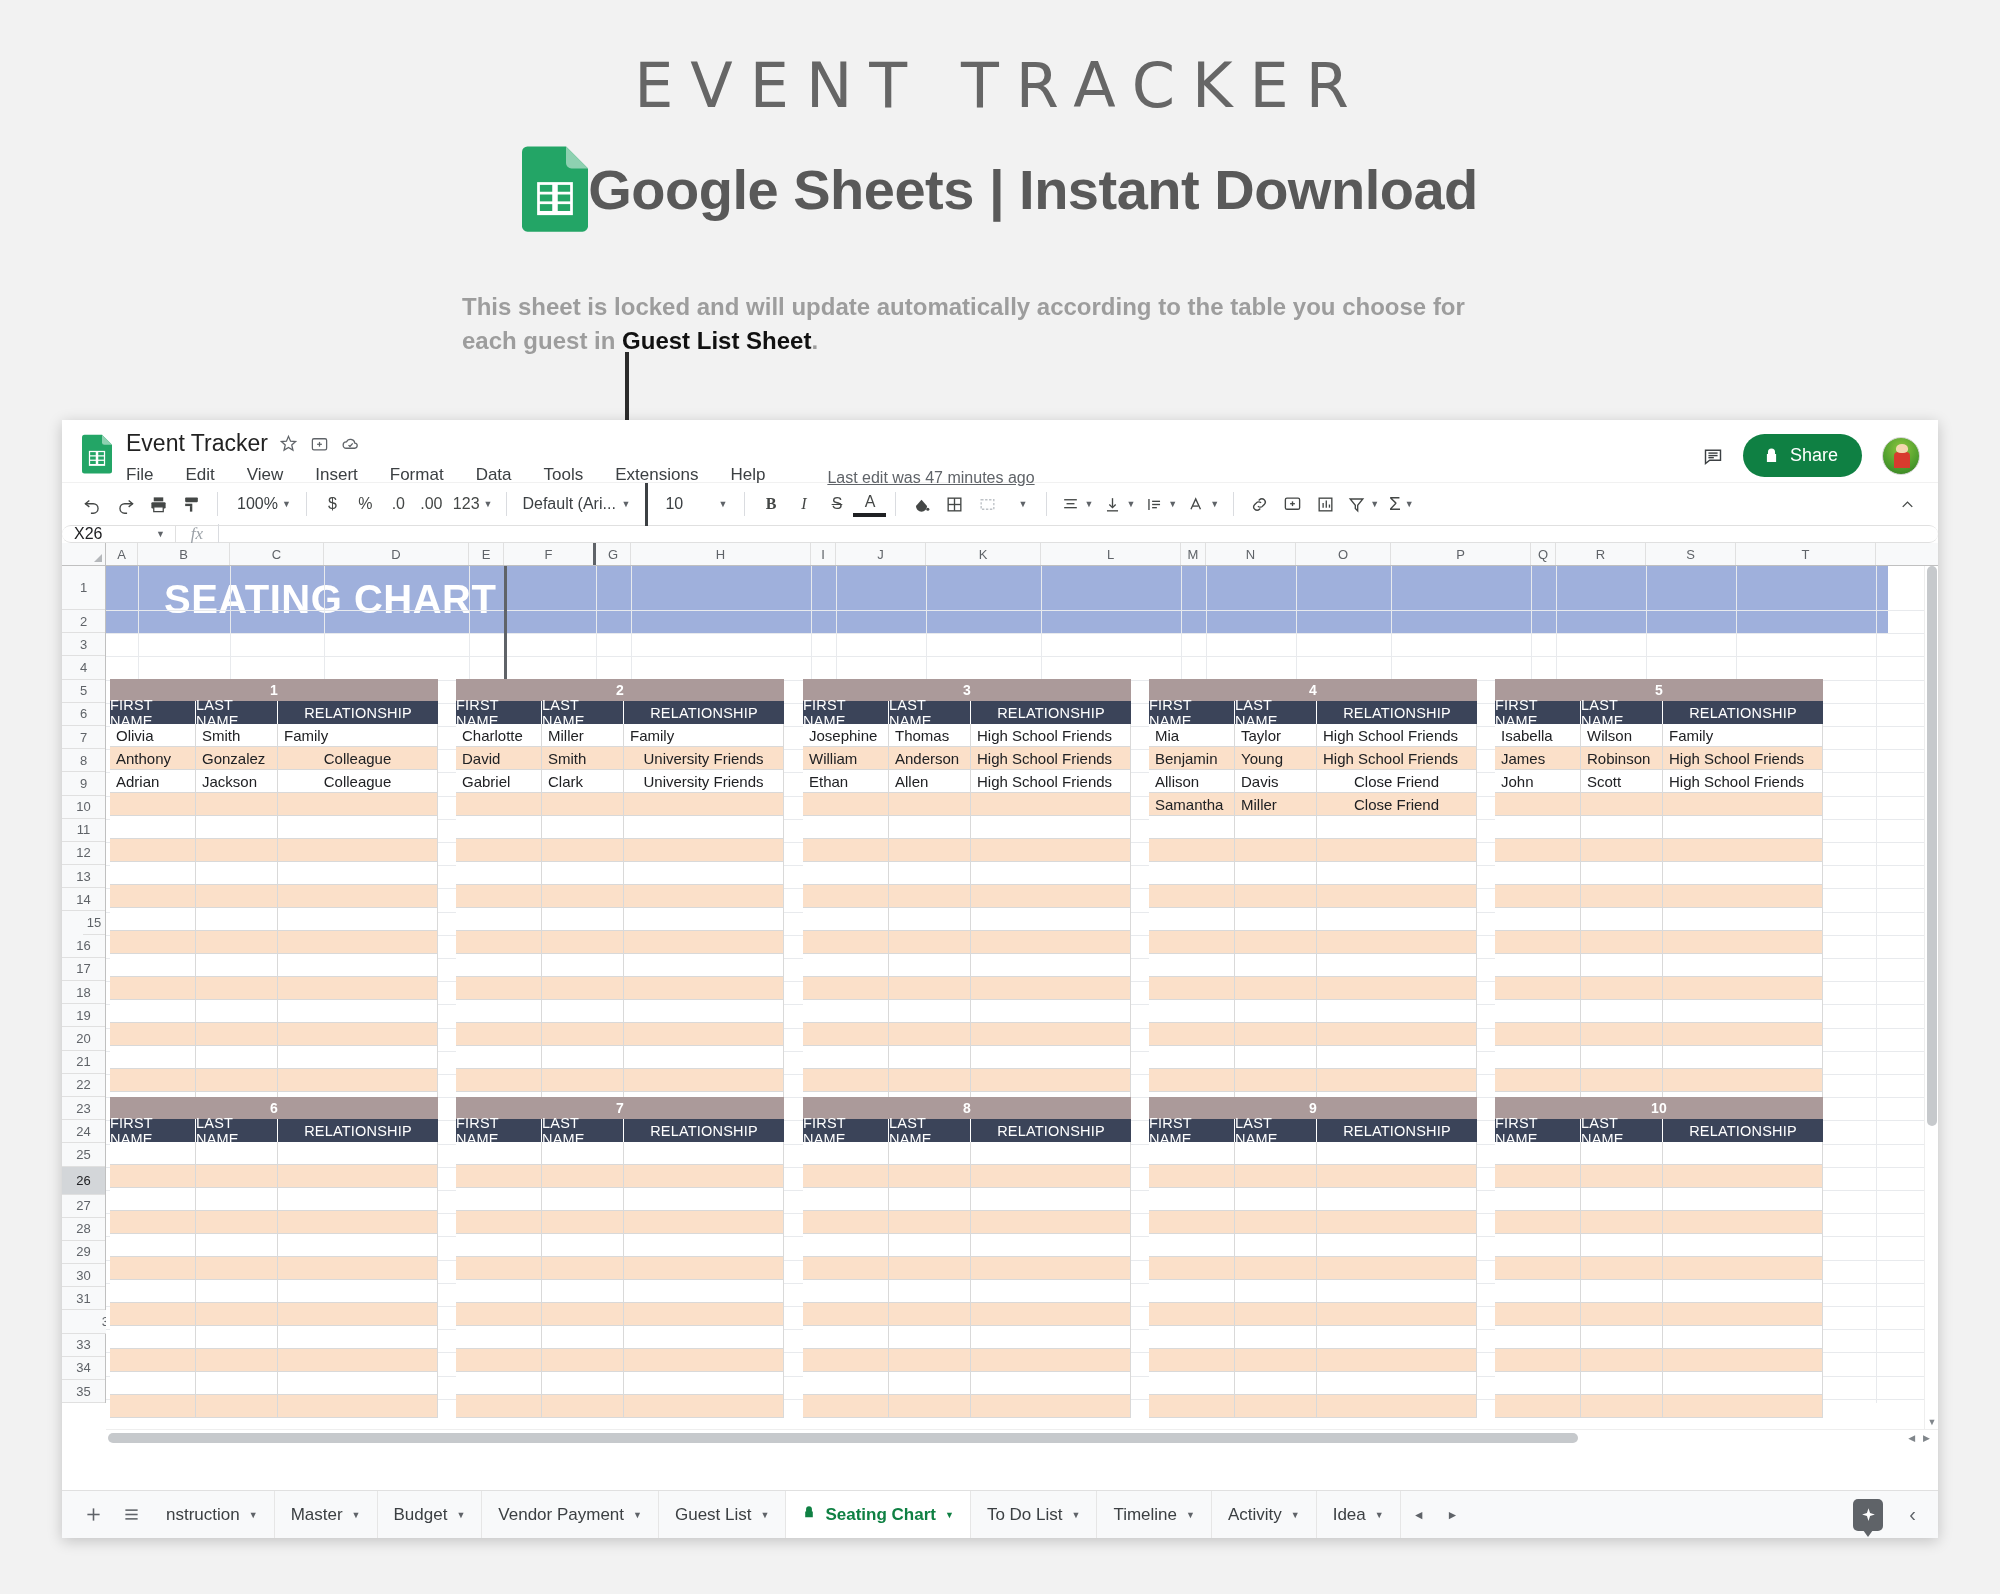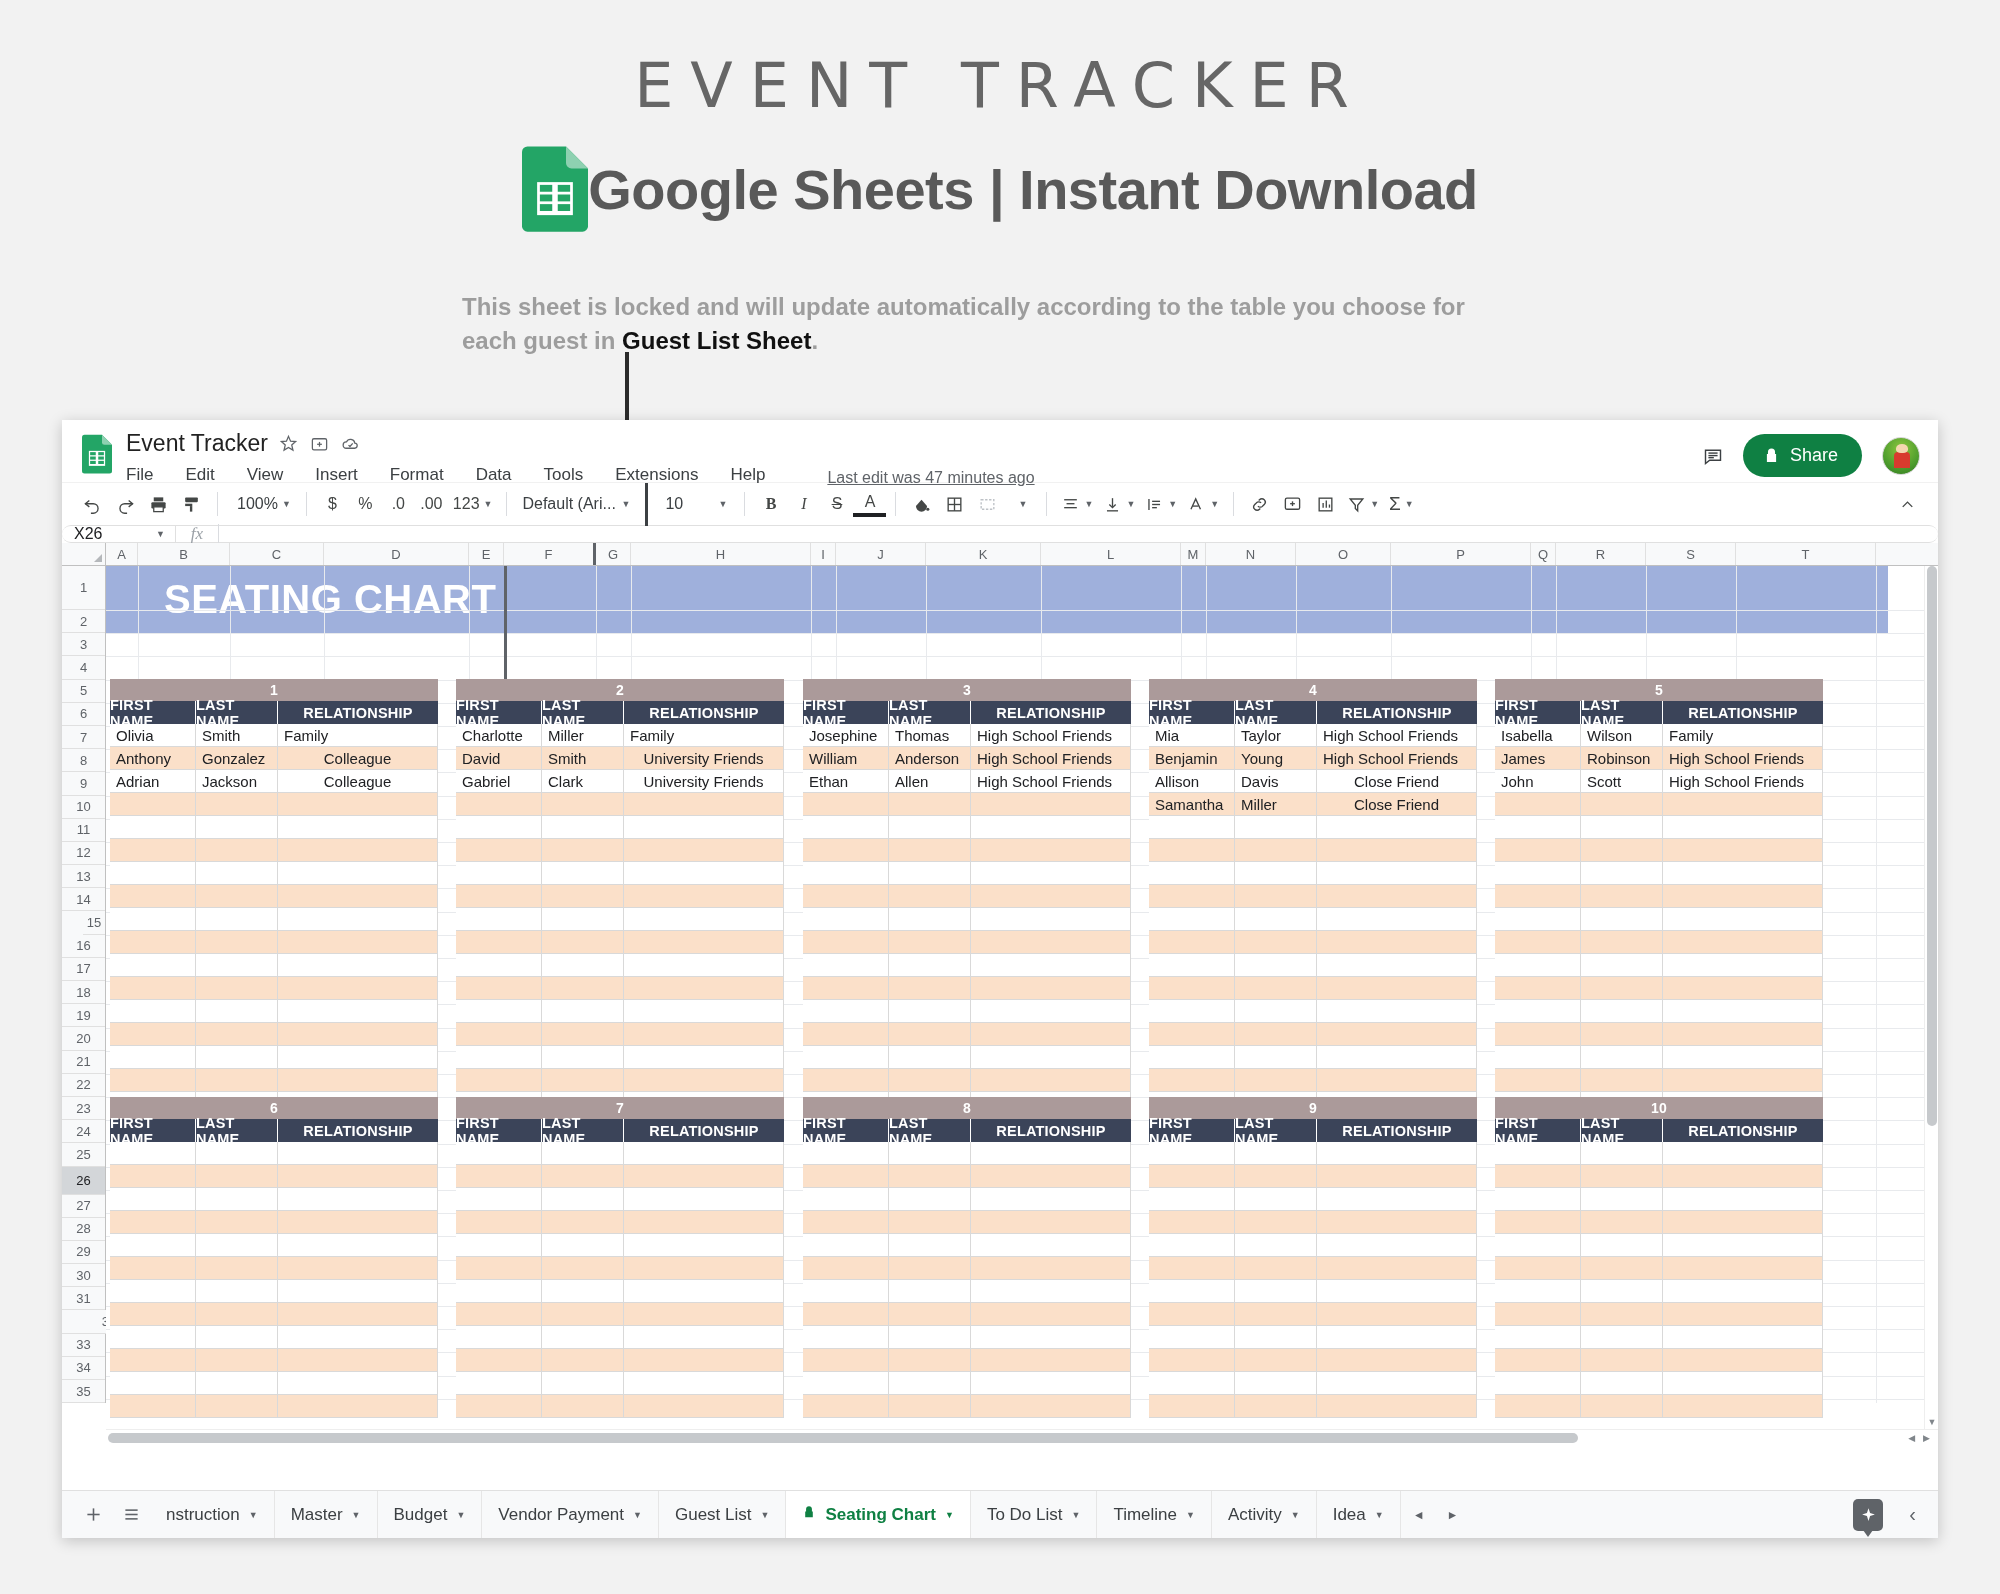--- a/index.html
+++ b/index.html
@@ -143,21 +143,21 @@
   .gridline-v { position: absolute; top: 0; bottom: 0; width: 1px; background: #e8eaed; }
 
   
   .stable { position: absolute; width: 328px; font-size: 15px; color: #202124; }
   .st-num {
     height: 22px; background: #ab9a9a; color: #fff; font-size: 14px; font-weight: 700;
     display: flex; align-items: center; justify-content: center; letter-spacing: .3px;
   }
   .st-hdr { display: flex; height: 23px; background: #3b4459; }
   .st-hdr div {
-    color: #fff; font-size: 14.5px; font-weight: 700; letter-spacing: .2px;
+    color: #fff; font-size: 14.5px; font-weight: 400; letter-spacing: .2px;
     display: flex; align-items: center; justify-content: center;
     border-right: 1px solid #fff;
   }
   .st-hdr div:last-child { border-right: none; }
   .c1 { width: 86px; flex: 0 0 86px; }
   .c2 { width: 82px; flex: 0 0 82px; }
   .c3 { width: 160px; flex: 0 0 160px; }
   .st-row { display: flex; height: 23px; background: #fff; }
   .st-row.alt { background: #fbe0c9; }
   .st-row div {

